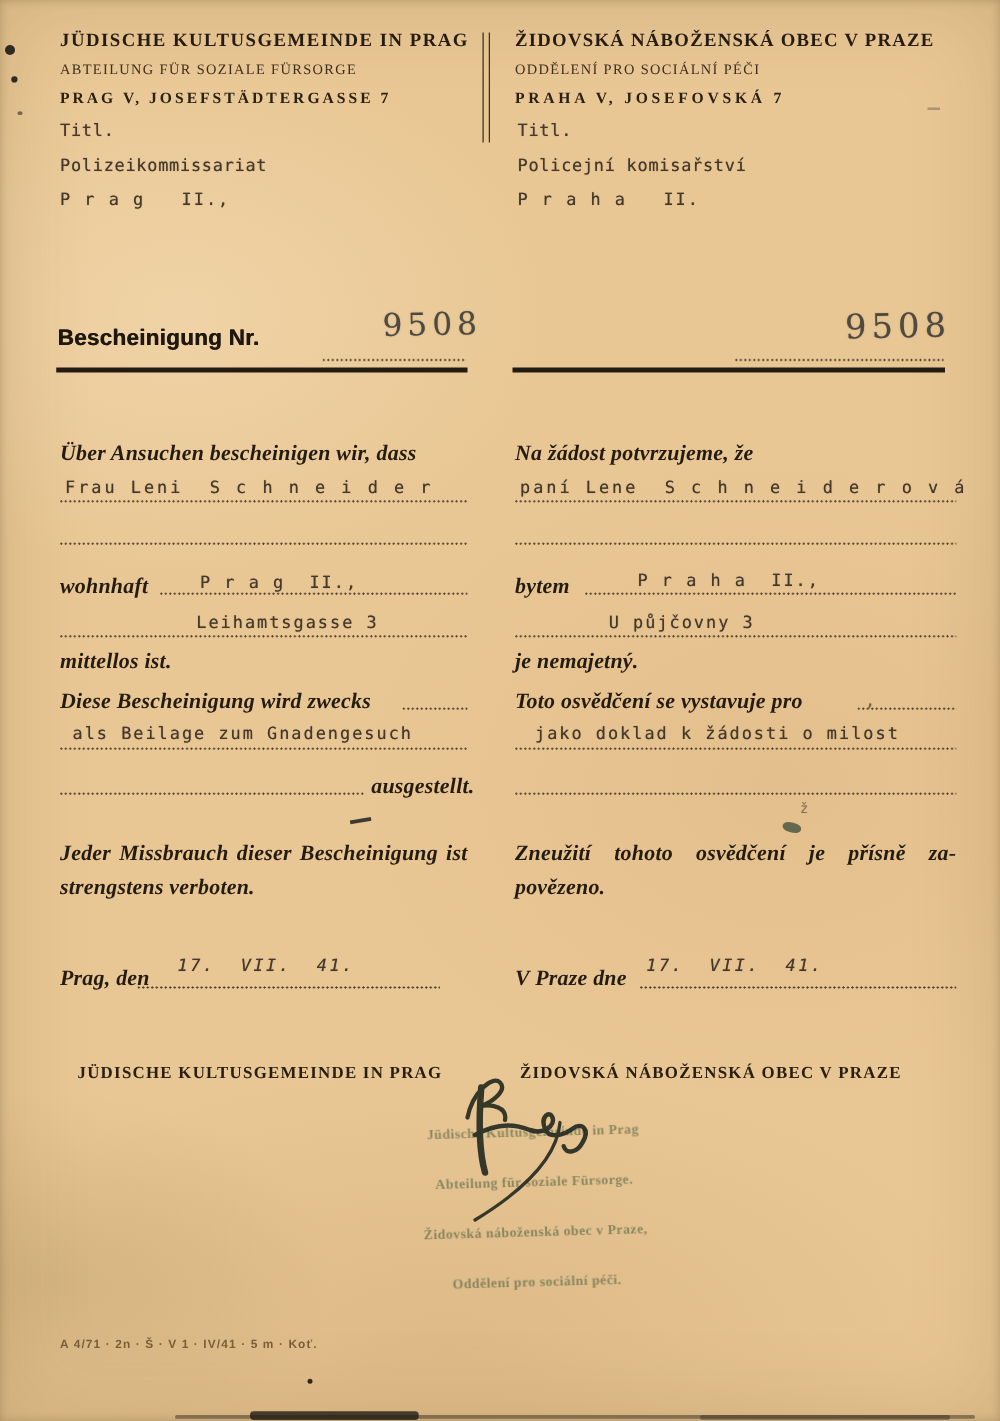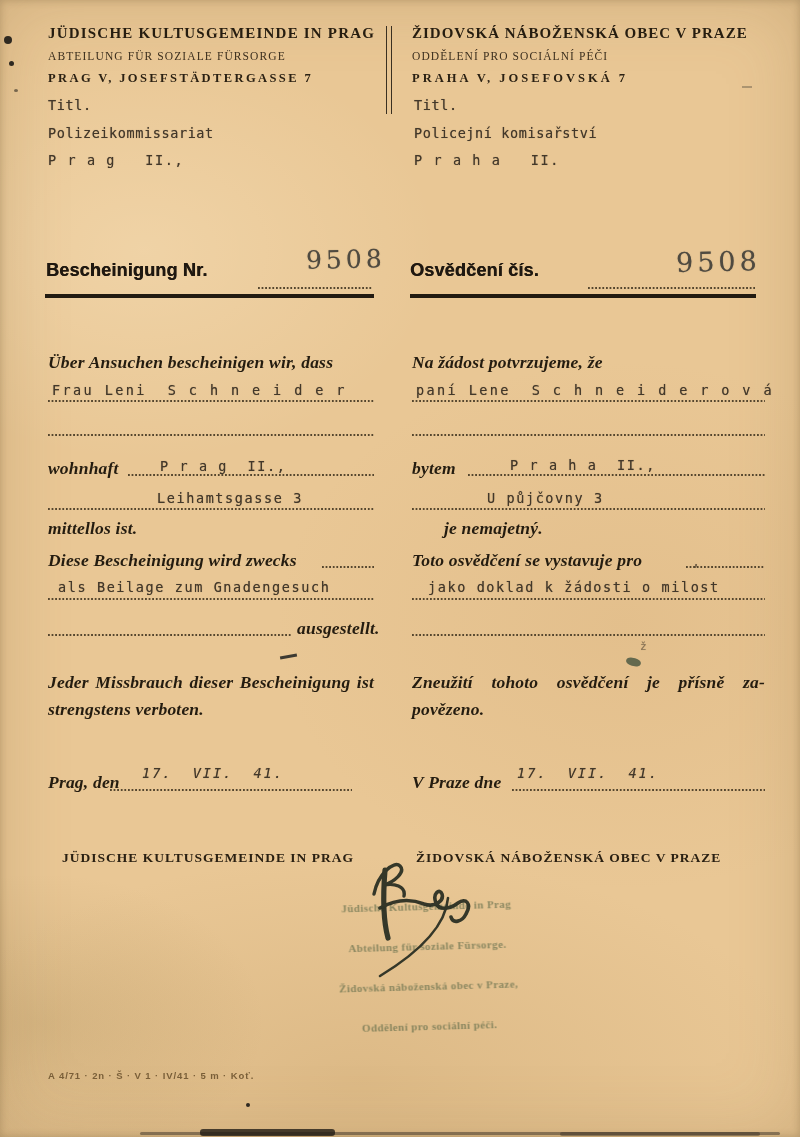--- a/index.html
+++ b/index.html
@@ -54,21 +54,20 @@
   <div class="abs addrcaps" style="left:412px;top:71px;letter-spacing:3px;">PRAHA V, JOSEFOVSKÁ 7</div>
   <div class="abs tw" style="left:414px;top:97px;">Titl.</div>
   <div class="abs tw" style="left:414px;top:125px;">Policejní komisařství</div>
   <div class="abs tw sp1" style="left:414px;top:152px;">P r a h a   II.</div>
 
   <div class="abs bigtitle" style="left:46px;top:260px;">Bescheinigung Nr.</div>
   <div class="abs stampnum" style="left:306px;top:245px;">9508</div>
   <div class="abs dl" style="left:258px;top:287px;width:115px;"></div>
   <div class="abs bar" style="left:45px;top:294px;width:329px;"></div>
 
-  <div class="abs bigtitle" style="left:410px;top:260px;">Osvědčení čís.</div>
   <div class="abs stampnum" style="left:676px;top:246px;font-size:27px;">9508</div>
   <div class="abs dl" style="left:588px;top:287px;width:167px;"></div>
   <div class="abs bar" style="left:410px;top:294px;width:346px;"></div>
 
   <div class="abs ital" style="left:48px;top:352px;">Über Ansuchen bescheinigen wir, dass</div>
   <div class="abs tw sp" style="left:52px;top:382px;">Frau Leni  S c h n e i d e r</div>
   <div class="abs dl" style="left:48px;top:400px;width:326px;"></div>
   <div class="abs dl" style="left:48px;top:434px;width:326px;"></div>
 
   <div class="abs ital" style="left:48px;top:458px;">wohnhaft</div>
@@ -100,21 +99,21 @@
   <div class="abs dl" style="left:412px;top:400px;width:353px;"></div>
   <div class="abs dl" style="left:412px;top:434px;width:353px;"></div>
 
   <div class="abs ital" style="left:412px;top:458px;">bytem</div>
   <div class="abs tw sp1" style="left:510px;top:457px;">P r a h a  II.,</div>
   <div class="abs dl" style="left:468px;top:474px;width:297px;"></div>
 
   <div class="abs tw sp1" style="left:487px;top:490px;">U půjčovny 3</div>
   <div class="abs dl" style="left:412px;top:508px;width:353px;"></div>
 
-  <div class="abs ital" style="left:412px;top:518px;margin-left:32px;">je nemajetný.</div>
+  <div class="abs ital" style="left:412px;top:518px;">je nemajetný.</div>
 
   <div class="abs ital" style="left:412px;top:550px;">Toto osvědčení se vystavuje pro</div>
   <div class="abs tw" style="left:692px;top:553px;opacity:0.7;">,</div>
   <div class="abs dl" style="left:686px;top:566px;width:79px;"></div>
   <div class="abs tw sp1" style="left:428px;top:579px;">jako doklad k žádosti o milost</div>
   <div class="abs dl" style="left:412px;top:598px;width:353px;"></div>
 
   <div class="abs dl" style="left:412px;top:634px;width:353px;"></div>
   <div class="abs tw" style="left:640px;top:640px;font-size:11px;opacity:0.55;">ž</div>
 

